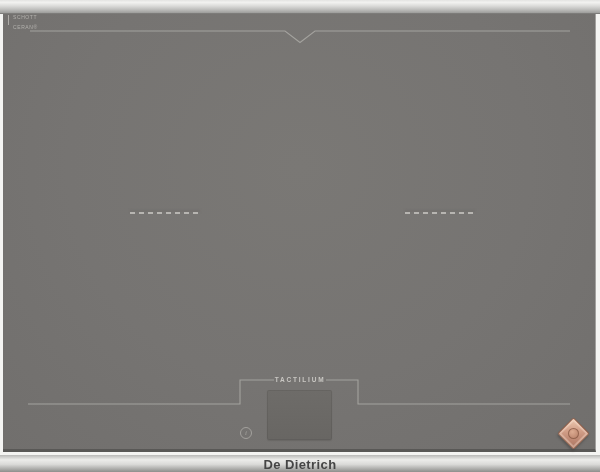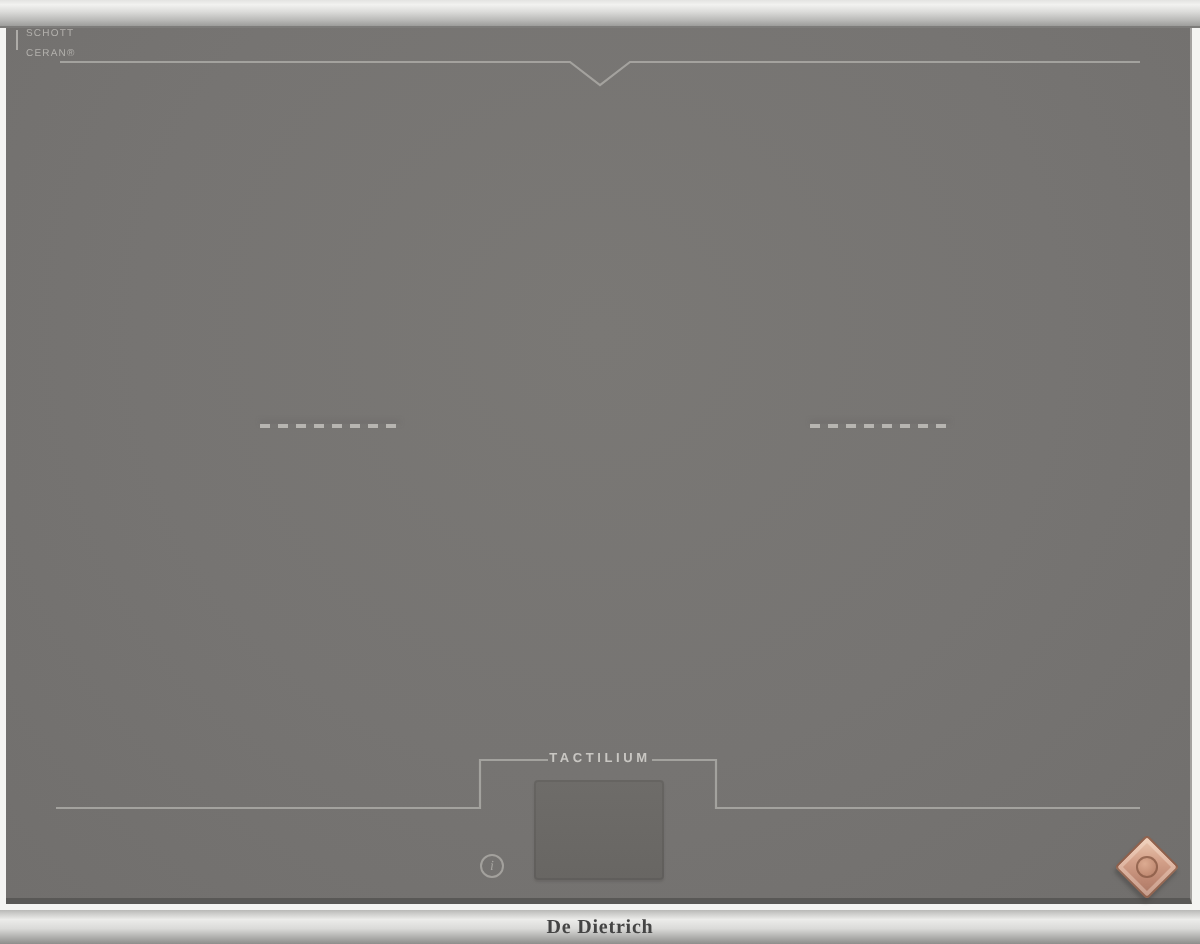--- a/index.html
+++ b/index.html
@@ -15,22 +15,22 @@
     background:linear-gradient(180deg,#e3e3e1 0%, #f2f2f0 18%, #dcdcda 45%, #bcbcba 75%, #9d9d9b 100%);
     border-bottom:1px solid #7d7c7a;
   }
   .bottom-frame {
     position:absolute; left:0; top:455px; width:600px; height:17px;
     background:linear-gradient(180deg,#b9b9b7 0%, #ececea 28%, #dadad8 55%, #a7a7a5 85%, #8e8e8c 100%);
     border-bottom:1px solid #7f7f7d;
     display:flex; align-items:center; justify-content:center;
   }
   .brand-wordmark {
-    font-family:Liberation Serif, serif;
-    font-size:10px; font-weight:600; color:#454545; letter-spacing:0.4px;
+    font-family:Liberation Sans, sans-serif;
+    font-size:13px; font-weight:600; color:#454545; letter-spacing:0.4px;
     transform:translateY(0.5px);
   }
 
   
   .glass {
     position:absolute; left:3px; top:14px; width:593px; height:438px;
     background:radial-gradient(ellipse at 50% 35%, #7a7875 0%, #767472 55%, #716f6d 100%);
     border-right:1px solid #a3a19f;
     border-bottom:3px solid #595856;
     box-sizing:border-box;

